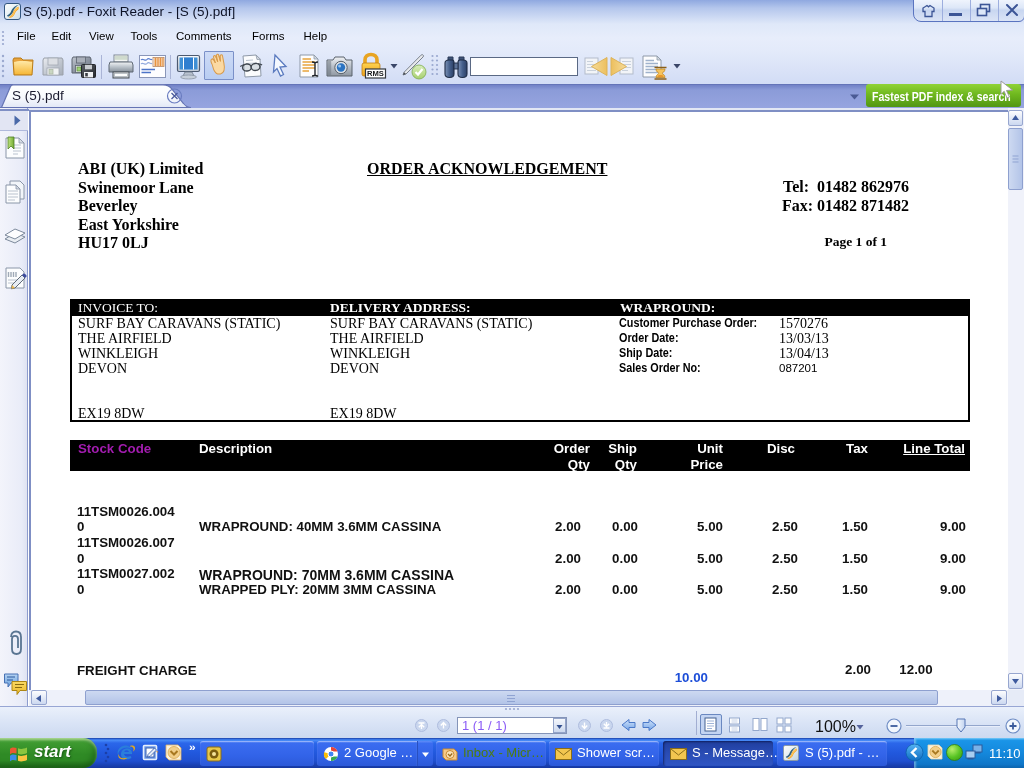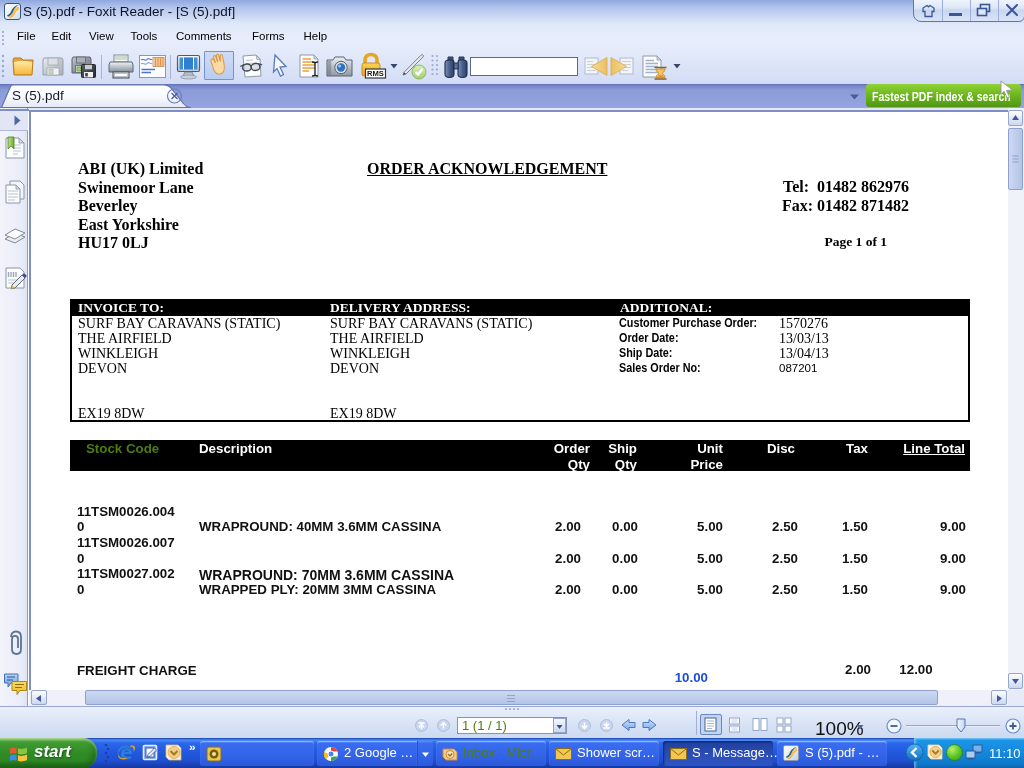--- a/index.html
+++ b/index.html
@@ -446,41 +446,41 @@
 
   <div class="abs" style="left:78px;top:160px;width:300px;font-family:'Liberation Serif',serif;font-size:16px;font-weight:bold;color:#000;line-height:18.5px;">
     ABI (UK) Limited<br>Swinemoor Lane<br>Beverley<br>East Yorkshire<br>HU17 0LJ
   </div>
   <div class="abs" style="left:367px;top:160px;font-family:'Liberation Serif',serif;font-size:16px;font-weight:bold;color:#000;text-decoration:underline;">ORDER ACKNOWLEDGEMENT</div>
   <div class="abs" style="left:700px;top:178px;width:209px;text-align:right;font-family:'Liberation Serif',serif;font-size:16px;font-weight:bold;color:#000;line-height:18.6px;">Tel:&nbsp; 01482 862976<br>Fax: 01482 871482</div>
   <div class="abs" style="left:700px;top:234px;width:187px;text-align:right;font-family:'Liberation Serif',serif;font-size:13.5px;font-weight:bold;color:#000;">Page 1 of 1</div>
 
   <div class="abs" style="left:70px;top:299px;width:900px;height:123px;border:2px solid #000;"></div>
   <div class="abs" style="left:70px;top:299px;width:900px;height:17px;background:#000;"></div>
-  <div class="abs" style="left:78px;top:299.5px;font-family:'Liberation Serif',serif;font-size:13.5px;font-weight:bold;color:#fff;">INVOICE TO:</div>
+  <div class="abs" style="left:78px;top:299.5px;font-family:'Liberation Serif',serif;font-size:13.5px;font-weight:normal;color:#fff;">INVOICE TO:</div>
   <div class="abs" style="left:330px;top:300px;font-family:'Liberation Serif',serif;font-size:13.5px;font-weight:bold;color:#fff;">DELIVERY ADDRESS:</div>
-  <div class="abs" style="left:620px;top:300px;font-family:'Liberation Serif',serif;font-size:13.5px;font-weight:bold;color:#fff;">ADDITIONAL:</div>
+  <div class="abs" style="left:620px;top:300px;font-family:'Liberation Serif',serif;font-size:13.5px;font-weight:bold;color:#fff;">WRAPROUND:</div>
 
   <div class="abs" style="left:78px;top:316px;font-family:'Liberation Serif',serif;font-size:14px;color:#000;line-height:15.1px;">
     SURF BAY CARAVANS (STATIC)<br>THE AIRFIELD<br>WINKLEIGH<br>DEVON
   </div>
   <div class="abs" style="left:78px;top:405.5px;font-family:'Liberation Serif',serif;font-size:14px;color:#000;">EX19 8DW</div>
   <div class="abs" style="left:330px;top:316px;font-family:'Liberation Serif',serif;font-size:14px;color:#000;line-height:15.1px;">
     SURF BAY CARAVANS (STATIC)<br>THE AIRFIELD<br>WINKLEIGH<br>DEVON
   </div>
   <div class="abs" style="left:330px;top:405.5px;font-family:'Liberation Serif',serif;font-size:14px;color:#000;">EX19 8DW</div>
 
   <div class="abs" style="left:619px;top:315.5px;font-size:12.5px;font-weight:bold;color:#000;line-height:15.05px;transform:scaleX(0.865);transform-origin:0 0;">
     Customer Purchase Order:<br>Order Date:<br>Ship Date:<br>Sales Order No:
   </div>
   <div class="abs" style="left:779px;top:316px;font-family:'Liberation Serif',serif;font-size:14px;color:#000;line-height:15.05px;">1570276<br>13/03/13<br>13/04/13</div>
   <div class="abs" style="left:779px;top:361.5px;font-size:11.5px;color:#000;">087201</div>
 
   <div class="abs" style="left:70px;top:440px;width:900px;height:31px;background:#000;"></div>
-  <div class="abs" style="left:86px;top:441px;font-size:13.3px;font-weight:bold;color:#4d7c0f;">Stock Code</div>
+  <div class="abs" style="left:78px;top:441px;font-size:13.3px;font-weight:bold;color:#a21caf;">Stock Code</div>
   <div class="abs" style="left:199px;top:441px;font-size:13.3px;font-weight:bold;color:#fff;">Description</div>
   <div class="abs" style="left:490px;top:441px;width:100px;text-align:right;font-size:13.3px;font-weight:bold;color:#fff;line-height:15.5px;">Order<br>Qty</div>
   <div class="abs" style="left:537px;top:441px;width:100px;text-align:right;font-size:13.3px;font-weight:bold;color:#fff;line-height:15.5px;">Ship<br>Qty</div>
   <div class="abs" style="left:623px;top:441px;width:100px;text-align:right;font-size:13.3px;font-weight:bold;color:#fff;line-height:15.5px;">Unit<br>Price</div>
   <div class="abs" style="left:695px;top:441px;width:100px;text-align:right;font-size:13.3px;font-weight:bold;color:#fff;">Disc</div>
   <div class="abs" style="left:768px;top:441px;width:100px;text-align:right;font-size:13.3px;font-weight:bold;color:#fff;">Tax</div>
   <div class="abs" style="left:865px;top:441px;width:100px;text-align:right;font-size:13.3px;font-weight:bold;color:#fff;text-decoration:underline;">Line Total</div>
 
   <div class="abs" style="left:77px;top:503.8px;font-size:13.3px;font-weight:bold;color:#111;">11TSM0026.004</div>
   <div class="abs" style="left:77px;top:519.3px;font-size:13.3px;font-weight:bold;color:#111;">0</div>
@@ -576,21 +576,21 @@
   <svg class="abs" style="left:415px;top:719px;" width="13" height="13" viewBox="0 0 13 13">
     <circle cx="6.5" cy="6.5" r="6" fill="#c9d6ee" stroke="#aebcde" stroke-width="1"></circle>
     <path d="M3.5 4 H9.5 M6.5 5.5 L6.5 10 M3.8 8.2 L6.5 5.5 L9.2 8.2" stroke="#fff" stroke-width="1.4" fill="none"></path>
   </svg>
   <svg class="abs" style="left:437px;top:719px;" width="13" height="13" viewBox="0 0 13 13">
     <circle cx="6.5" cy="6.5" r="6" fill="#c9d6ee" stroke="#aebcde" stroke-width="1"></circle>
     <path d="M6.5 3.5 L6.5 9.5 M3.8 6.5 L6.5 3.5 L9.2 6.5" stroke="#fff" stroke-width="1.4" fill="none"></path>
   </svg>
 
   <div class="abs" style="left:457px;top:717px;width:110px;height:17px;background:#fff;border:1px solid #8494b8;"></div>
-  <div class="abs" style="left:462px;top:718px;font-size:13px;color:#4d7c0f;text-align:right;">1 (1 / 1)</div>
+  <div class="abs" style="left:462px;top:718px;font-size:13px;color:#8b5cf6;text-align:right;">1 (1 / 1)</div>
   <div class="abs" style="left:553px;top:718px;width:13px;height:15px;background:linear-gradient(to bottom,#f4f7fc,#ccd8ee);border:1px solid #93a3c8;">
     <svg width="11" height="13" viewBox="0 0 11 13">
         <path d="M2.5 5 H8.5 L5.5 9 Z" fill="#33508e"></path>
       </svg>
   </div>
 
   <svg class="abs" style="left:578px;top:719px;" width="13" height="13" viewBox="0 0 13 13">
     <circle cx="6.5" cy="6.5" r="6" fill="#c9d6ee" stroke="#aebcde" stroke-width="1"></circle>
     <path d="M6.5 3.5 L6.5 9.5 M3.8 6.5 L6.5 9.5 L9.2 6.5" stroke="#fff" stroke-width="1.4" fill="none"></path>
   </svg>
@@ -629,21 +629,21 @@
     <rect x="1" y="1.5" width="6" height="12" fill="#fff" stroke="#93a7cc" stroke-width="1"></rect>
     <rect x="9" y="1.5" width="6" height="12" fill="#fff" stroke="#93a7cc" stroke-width="1"></rect>
   </svg>
   <svg class="abs" style="left:776px;top:717px;" width="16" height="16" viewBox="0 0 16 16">
     <rect x="1" y="1" width="6" height="6" fill="#fff" stroke="#93a7cc" stroke-width="1"></rect>
     <rect x="9" y="1" width="6" height="6" fill="#fff" stroke="#93a7cc" stroke-width="1"></rect>
     <rect x="1" y="9" width="6" height="6" fill="#fff" stroke="#93a7cc" stroke-width="1"></rect>
     <rect x="9" y="9" width="6" height="6" fill="#fff" stroke="#93a7cc" stroke-width="1"></rect>
   </svg>
 
-  <div class="abs" style="left:815px;top:718px;font-size:19px;color:#111;">100%</div>
+  <div class="abs" style="left:815px;top:718px;font-size:16px;color:#111;">100%</div>
   <svg class="abs" style="left:856px;top:724px;" width="8" height="6" viewBox="0 0 8 6">
       <path d="M0.5 1 H7.5 L4 5.5 Z" fill="#55639c"></path>
     </svg>
   <svg class="abs" style="left:886px;top:718px;" width="16" height="16" viewBox="0 0 16 16">
     <circle cx="8" cy="8" r="7" fill="#f2f7fd" stroke="#6e8cc4" stroke-width="1.2"></circle>
     <path d="M4.5 8 H11.5" stroke="#3c5c9c" stroke-width="1.8"></path>
   </svg>
   <div class="abs" style="left:906px;top:725px;width:94px;height:2px;background:#93a6cc;border-bottom:1px solid #e8eefb;"></div>
   <svg class="abs" style="left:955px;top:717px;" width="12" height="17" viewBox="0 0 12 17">
     <path d="M2 2 H10 V10 L6 15 L2 10 Z" fill="url(#th1)" stroke="#5575b4" stroke-width="1"></path>

